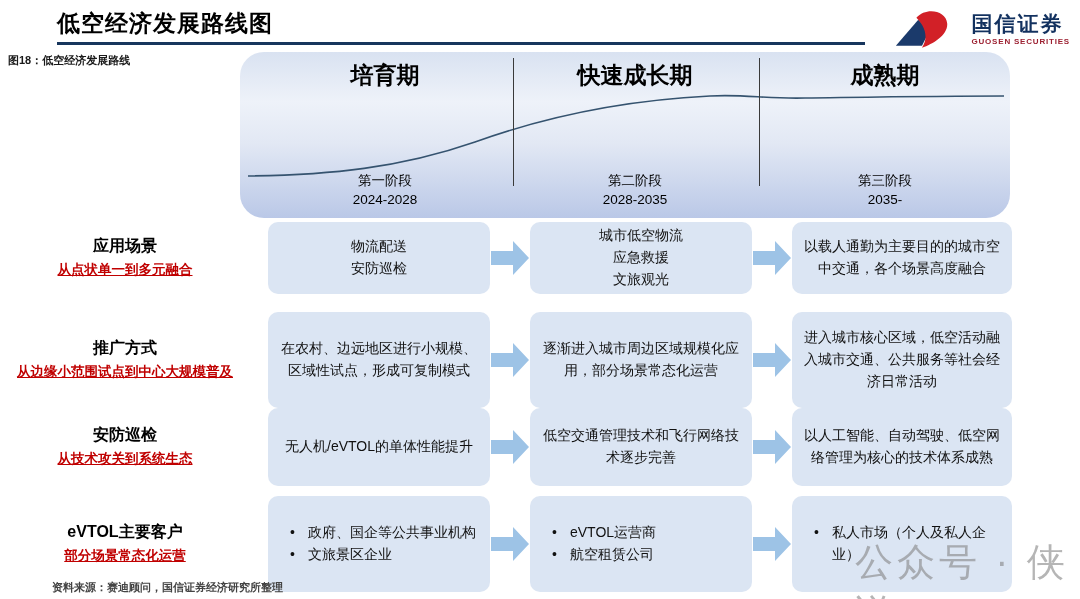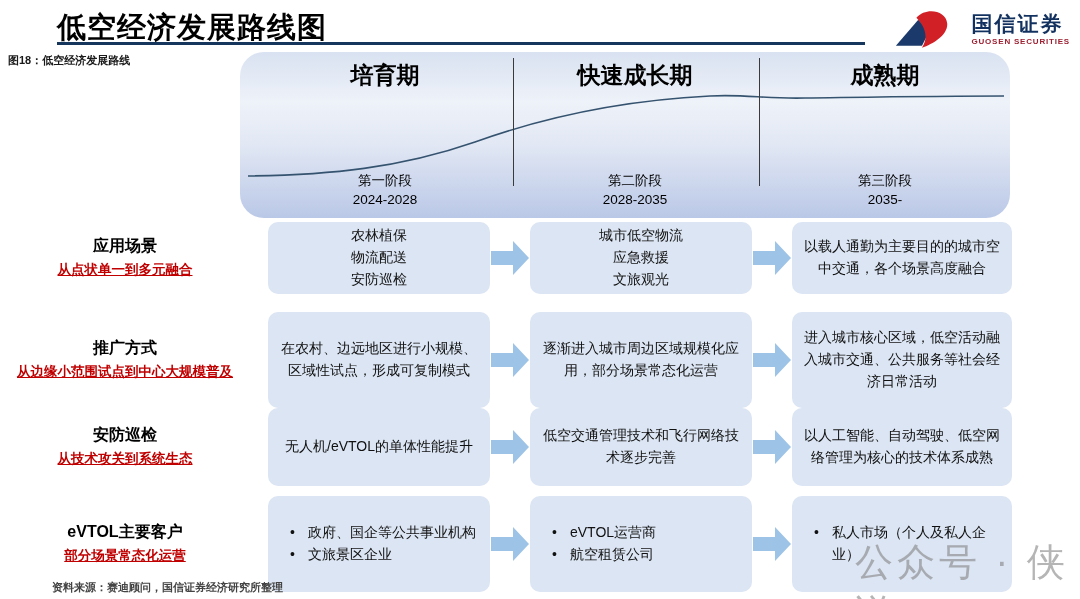--- a/index.html
+++ b/index.html
@@ -1,19 +1,19 @@
 <!DOCTYPE html>
 <html><head>
 <meta charset="utf-8">
 <style>
   html,body{margin:0;padding:0;}
   body{width:1080px;height:599px;background:#fff;font-family:"Liberation Sans","DejaVu Sans",sans-serif;}
   .slide{position:relative;width:1080px;height:599px;background:#fff;overflow:hidden;}
 
-  .page-title{position:absolute;left:57px;top:8px;font-size:29px;font-weight:bold;color:#000;letter-spacing:1px;}
+  .page-title{position:absolute;left:57px;top:8px;font-size:23px;font-weight:bold;color:#000;letter-spacing:1px;}
   .title-underline{position:absolute;left:57px;top:42px;width:808px;height:3px;background:#17365d;}
   .caption{position:absolute;left:8px;top:53px;font-size:11px;font-weight:bold;color:#1a1a1a;}
 
   .logo{position:absolute;right:10px;top:8px;display:flex;align-items:center;gap:21px;}
   .logo-text{display:flex;flex-direction:column;align-items:flex-start;}
   .logo-name{font-size:21px;font-weight:bold;color:#12315f;letter-spacing:2px;line-height:1.1;}
   .logo-sub{font-size:8px;font-weight:bold;color:#9c2031;letter-spacing:0.8px;margin-top:1px;}
 
   .timeline{position:absolute;left:240px;top:52px;width:770px;height:166px;border-radius:24px;
     background:linear-gradient(180deg,#d9e2f1 0%,#eef2f9 30%,#e2e8f4 55%,#bac8e7 100%);}
@@ -91,21 +91,20 @@
       </div>
     </div>
   </div>
 
   <div class="row" style="top:222px;height:72px;">
     <div class="row-label">
       <div class="row-title">应用场景</div>
       <div class="row-subtitle">从点状单一到多元融合</div>
     </div>
     <div class="box b1">
-      <div>农林植保</div>
       <div>物流配送</div>
       <div>安防巡检</div>
     </div>
     <div class="arrow-cell">
       <svg width="38" height="34" viewBox="0 0 38 34">
           <polygon points="0,10 22,10 22,0 38,17 22,34 22,24 0,24" fill="#9dc3e6"></polygon>
         </svg>
     </div>
     <div class="box b2">
       <div>城市低空物流</div>

